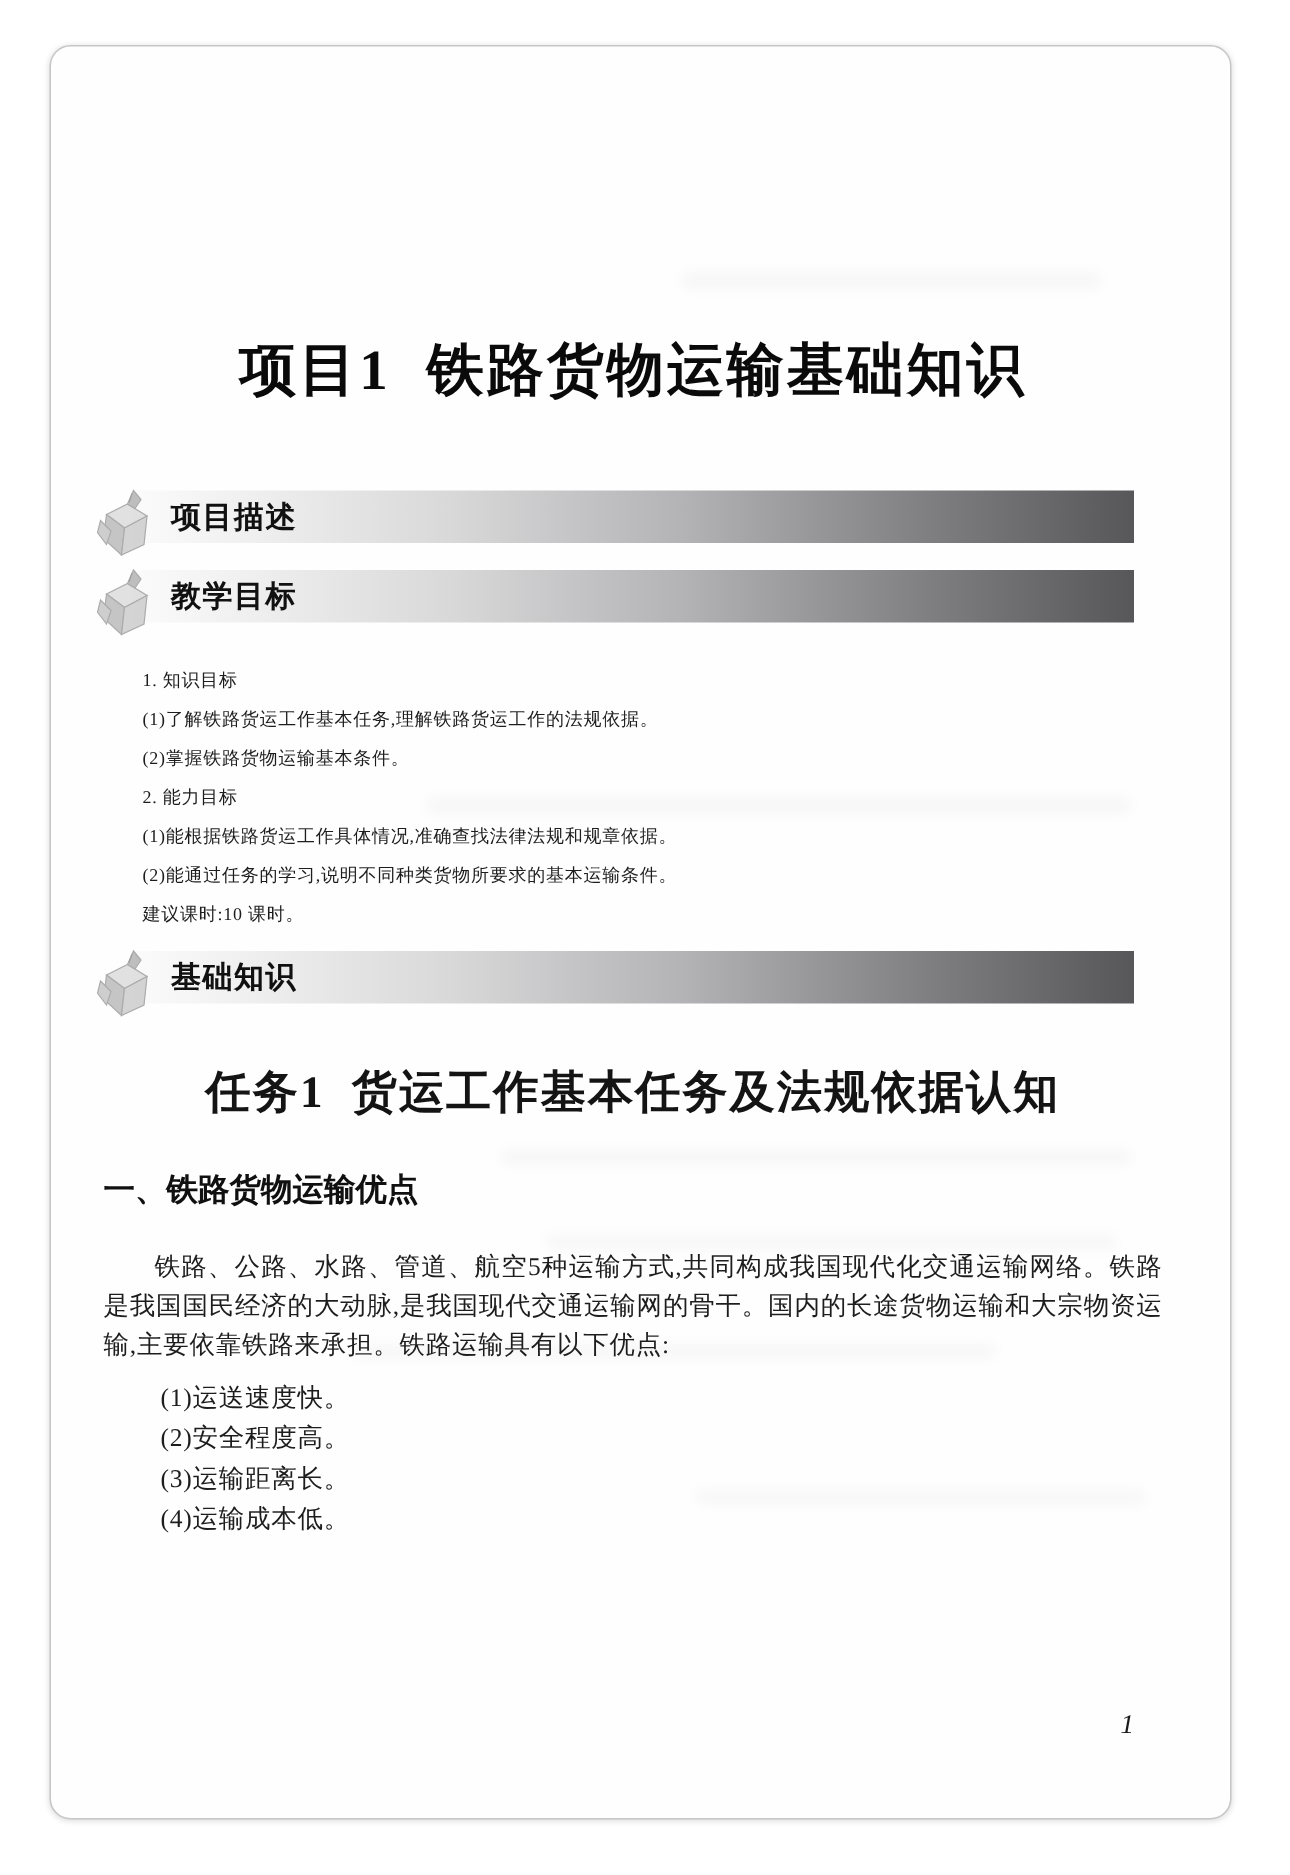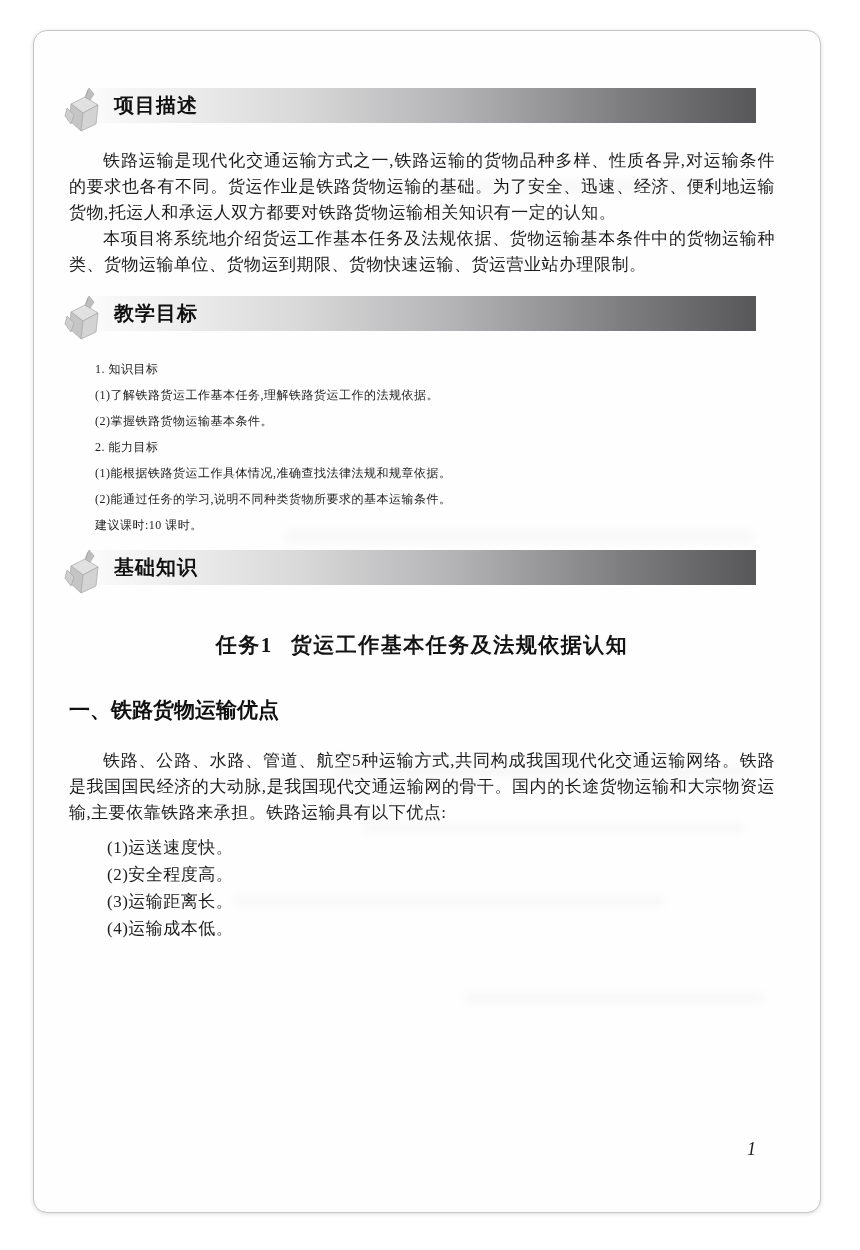--- a/index.html
+++ b/index.html
@@ -87,21 +87,21 @@
     font-size: 12px;
     line-height: 26px;
     letter-spacing: 0.5px;
   }
   
   .task-title {
     margin: 43px 0 0;
     text-align: center;
     font-family: "Liberation Serif", "DejaVu Serif", serif;
     font-weight: bold;
-    font-size: 21px;
+    font-size: 30px;
     line-height: 34px;
     color: #141414;
     letter-spacing: 1.5px;
     white-space: nowrap;
   }
   .task-title .task-label { margin-right: 18px; }
   .sub-heading {
     margin: 36px 0 0;
     font-family: "Liberation Sans", "DejaVu Sans", sans-serif;
     font-weight: bold;
@@ -143,43 +143,42 @@
 
   <div class="ghost" style="top:150px; left:420px; width:280px; height:12px;"></div>
   <div class="ghost" style="top:500px; left:250px; width:470px; height:12px;"></div>
   <div class="ghost" style="top:735px; left:300px; width:420px; height:11px;"></div>
   <div class="ghost" style="top:792px; left:330px; width:380px; height:10px;"></div>
   <div class="ghost" style="top:865px; left:200px; width:430px; height:10px;"></div>
   <div class="ghost" style="top:962px; left:430px; width:300px; height:10px;"></div>
 
   <div class="content">
 
+    <h1 class="chapter-title">
+      <span class="chap-label">项目1</span><span>铁路货物运输基础知识</span>
+    </h1>
 
     <div class="banner-row b1">
       <span class="banner-icon">
         <svg viewBox="0 0 42 54" width="42" height="54">
           <g stroke="#9e9e9e" stroke-width="0.8">
             <polygon points="9,20 23,13 36,21 21,29" fill="#dcdcdc"></polygon>
             <polygon points="9,20 21,29 19,47 7,36" fill="#bcbcbc"></polygon>
             <polygon points="21,29 36,21 34,40 19,47" fill="#cdcdcd"></polygon>
             <polygon points="23,13 27,4 32,10 28,16" fill="#b4b4b4"></polygon>
             <path d="M24,12 L26,6" fill="none" stroke="#8f8f8f"></path>
             <polygon points="5,24 12,31 9,40 3,32" fill="#c6c6c6"></polygon>
           </g>
         </svg>
       </span>
       <div class="banner-bar">
         <span class="banner-label">项目描述</span>
       </div>
     </div>
 
-    <div class="desc-block">
-      <p class="body-para">铁路运输是现代化交通运输方式之一,铁路运输的货物品种多样、性质各异,对运输条件的要求也各有不同。货运作业是铁路货物运输的基础。为了安全、迅速、经济、便利地运输货物,托运人和承运人双方都要对铁路货物运输相关知识有一定的认知。</p>
-      <p class="body-para">本项目将系统地介绍货运工作基本任务及法规依据、货物运输基本条件中的货物运输种类、货物运输单位、货物运到期限、货物快速运输、货运营业站办理限制。</p>
-    </div>
 
     <div class="banner-row b2">
       <span class="banner-icon">
         <svg viewBox="0 0 42 54" width="42" height="54">
           <g stroke="#9e9e9e" stroke-width="0.8">
             <polygon points="9,20 23,13 36,21 21,29" fill="#dcdcdc"></polygon>
             <polygon points="9,20 21,29 19,47 7,36" fill="#bcbcbc"></polygon>
             <polygon points="21,29 36,21 34,40 19,47" fill="#cdcdcd"></polygon>
             <polygon points="23,13 27,4 32,10 28,16" fill="#b4b4b4"></polygon>
             <path d="M24,12 L26,6" fill="none" stroke="#8f8f8f"></path>

